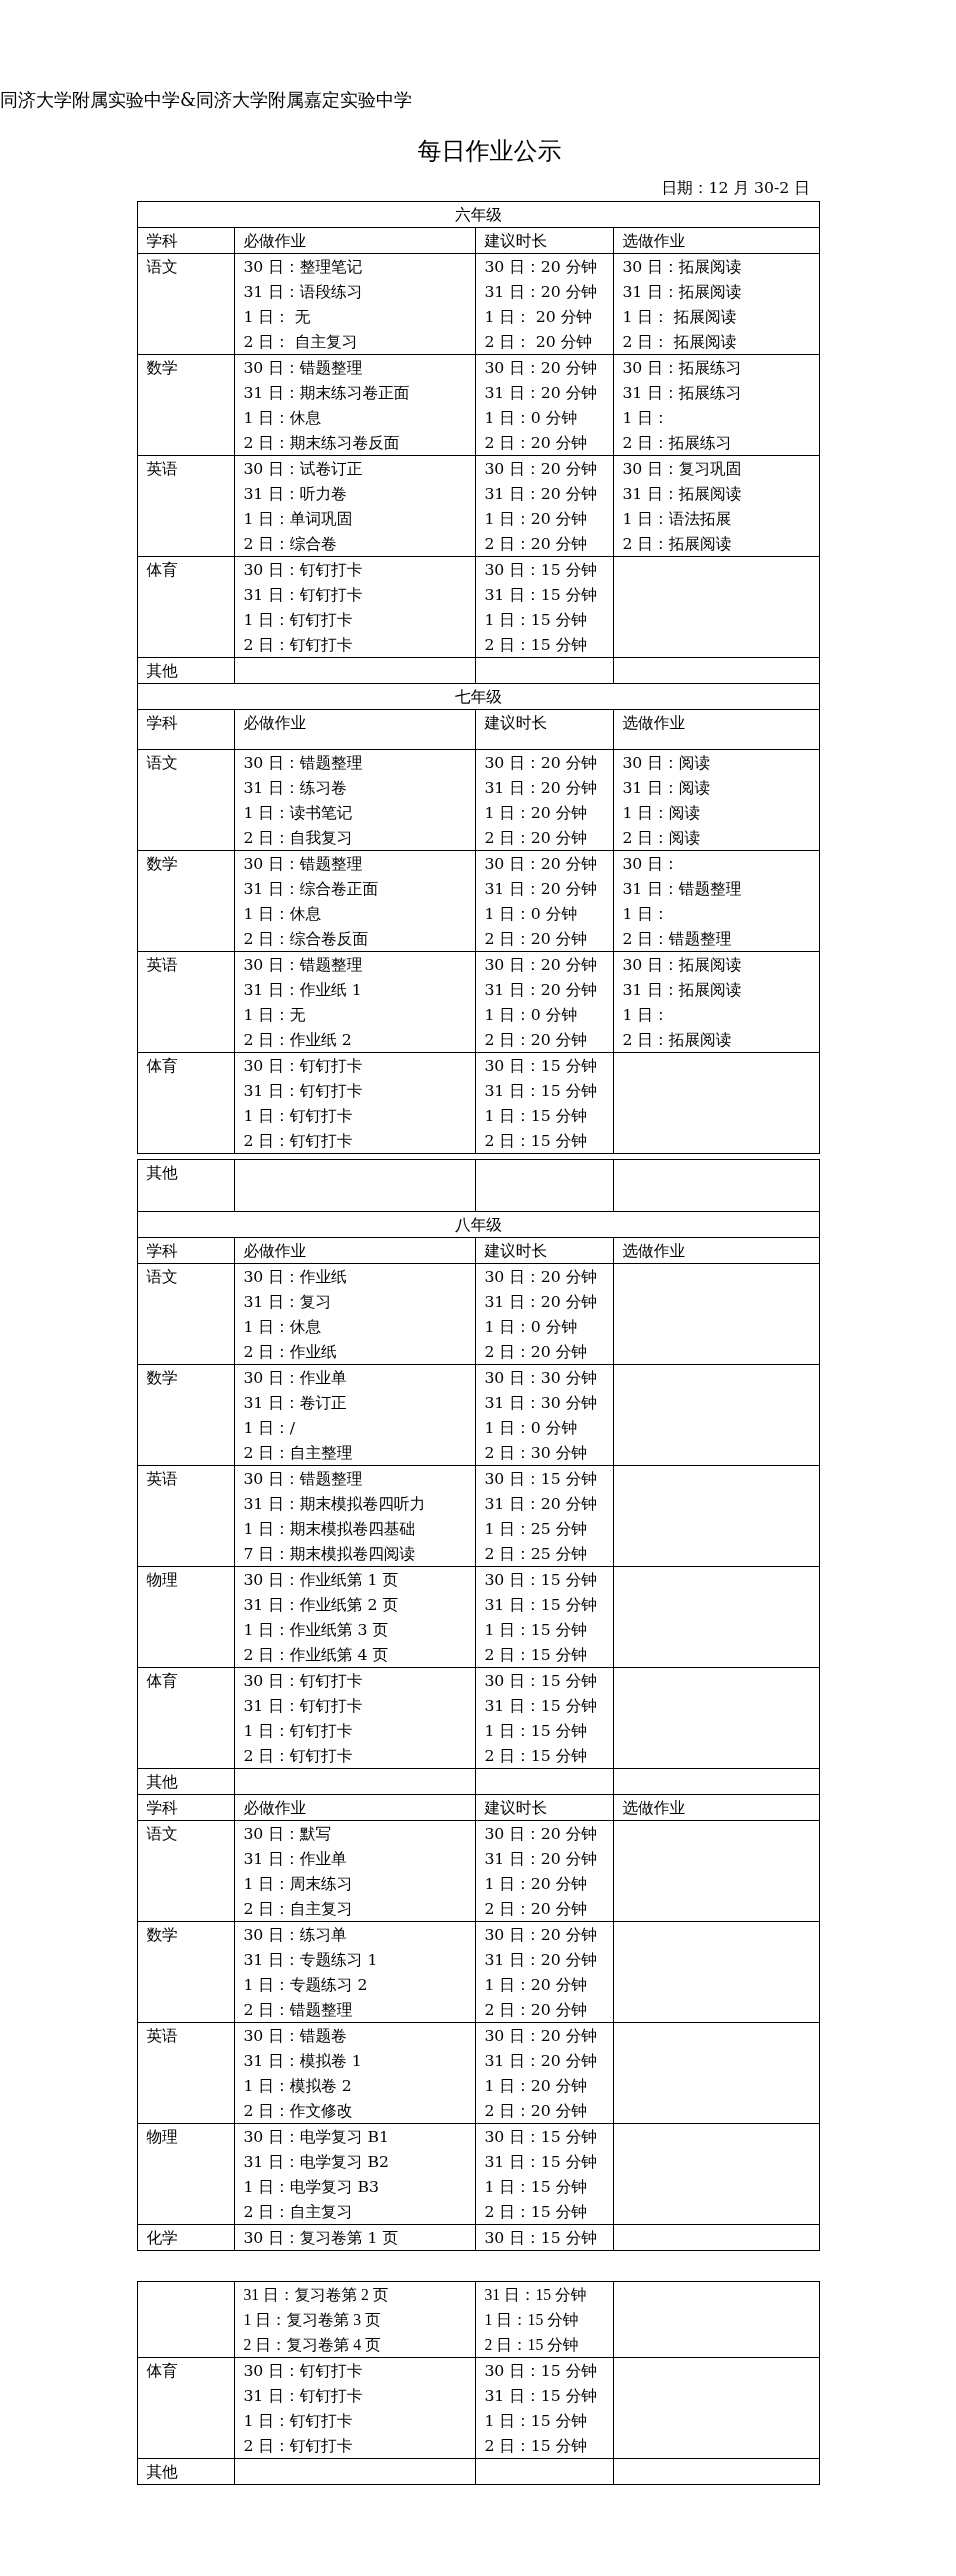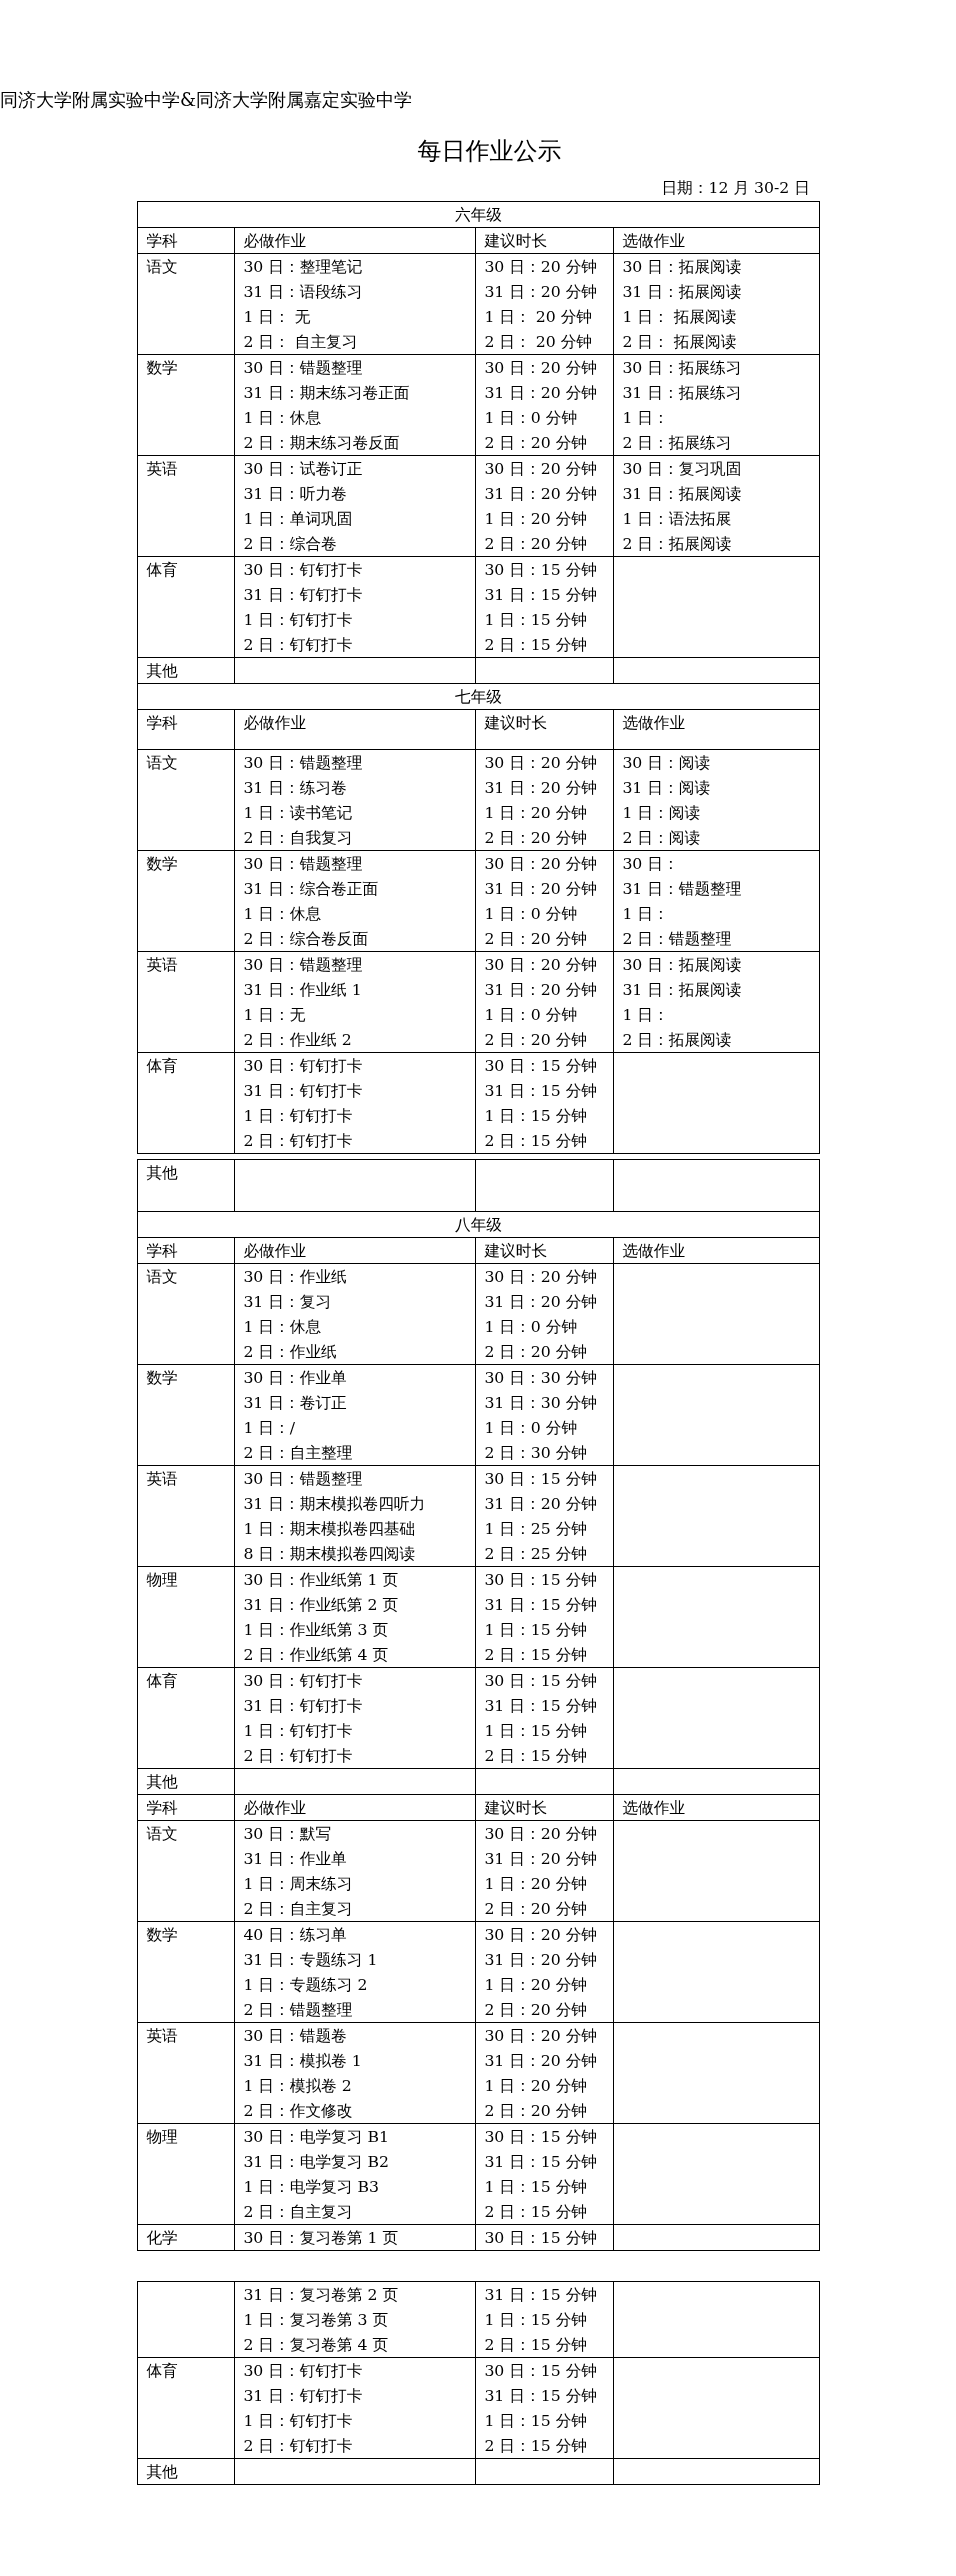--- a/index.html
+++ b/index.html
@@ -33,21 +33,21 @@
   col.c2 { width: 241px; }
   col.c3 { width: 138px; }
   col.c4 { width: 206px; }
   .grade-row td { text-align: center; height: 25px; padding: 0; }
   .hdr-row td { height: 25px; }
   .hdr-row.tall td { height: 39px; }
   .subj-row td { height: 100px; }
   .other-row td { height: 25px; }
   .other-row.tall td { height: 51px; }
   .one-row td { height: 24px; }
-  .three-row td { height: 75px; }
+  .three-row td { height: 75px; font-family: Liberation Serif, serif; }
   .line { display: block; height: 25px; }
 </style>
 </head>
 <body>
 
 <div class="school">同济大学附属实验中学&amp;同济大学附属嘉定实验中学</div>
 <div class="title">每日作业公示</div>
 <div class="date">日期：12 月 30-2 日</div>
 
 <div class="sheet" style="top:201px;">
@@ -304,21 +304,21 @@
             <span class="line">2 日：30 分钟</span>
           </td>
           <td class="inner-l"></td>
         </tr>
         <tr class="subj-row">
           <td>英语</td>
           <td class="inner-l">
             <span class="line">30 日：错题整理</span>
             <span class="line">31 日：期末模拟卷四听力</span>
             <span class="line">1 日：期末模拟卷四基础</span>
-            <span class="line">8 日：期末模拟卷四阅读</span>
+            <span class="line">7 日：期末模拟卷四阅读</span>
           </td>
           <td class="inner-l">
             <span class="line">30 日：15 分钟</span>
             <span class="line">31 日：20 分钟</span>
             <span class="line">1 日：25 分钟</span>
             <span class="line">2 日：25 分钟</span>
           </td>
           <td class="inner-l"></td>
         </tr>
         <tr class="subj-row">
@@ -379,21 +379,21 @@
             <span class="line">30 日：20 分钟</span>
             <span class="line">31 日：20 分钟</span>
             <span class="line">1 日：20 分钟</span>
             <span class="line">2 日：20 分钟</span>
           </td>
           <td class="inner-l"></td>
         </tr>
         <tr class="subj-row">
           <td>数学</td>
           <td class="inner-l">
-            <span class="line">40 日：练习单</span>
+            <span class="line">30 日：练习单</span>
             <span class="line">31 日：专题练习 1</span>
             <span class="line">1 日：专题练习 2</span>
             <span class="line">2 日：错题整理</span>
           </td>
           <td class="inner-l">
             <span class="line">30 日：20 分钟</span>
             <span class="line">31 日：20 分钟</span>
             <span class="line">1 日：20 分钟</span>
             <span class="line">2 日：20 分钟</span>
           </td>

